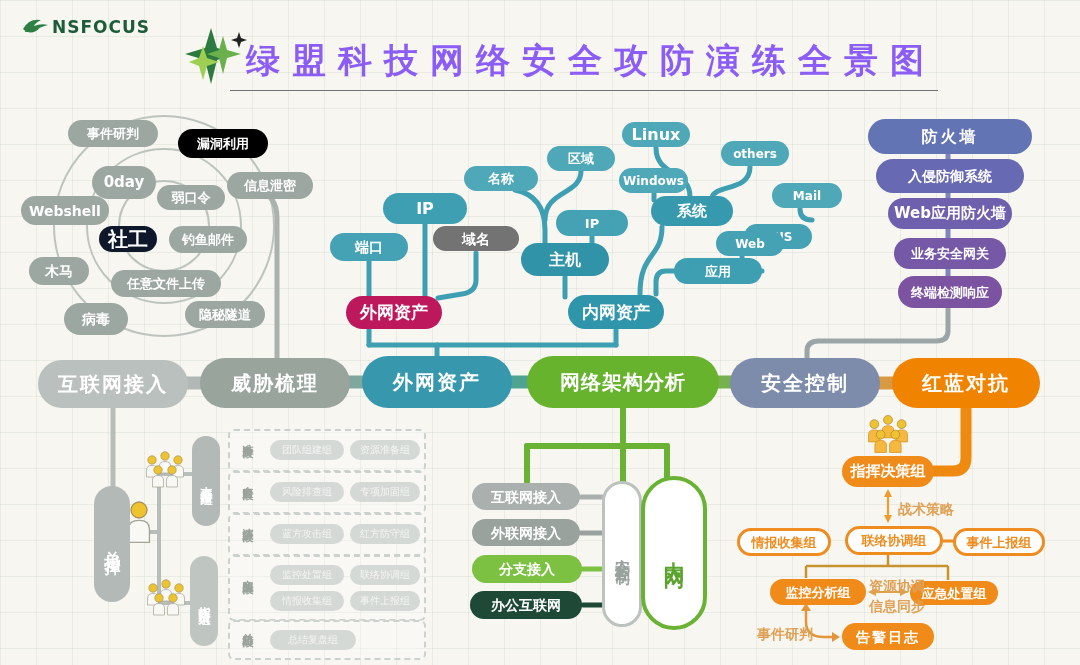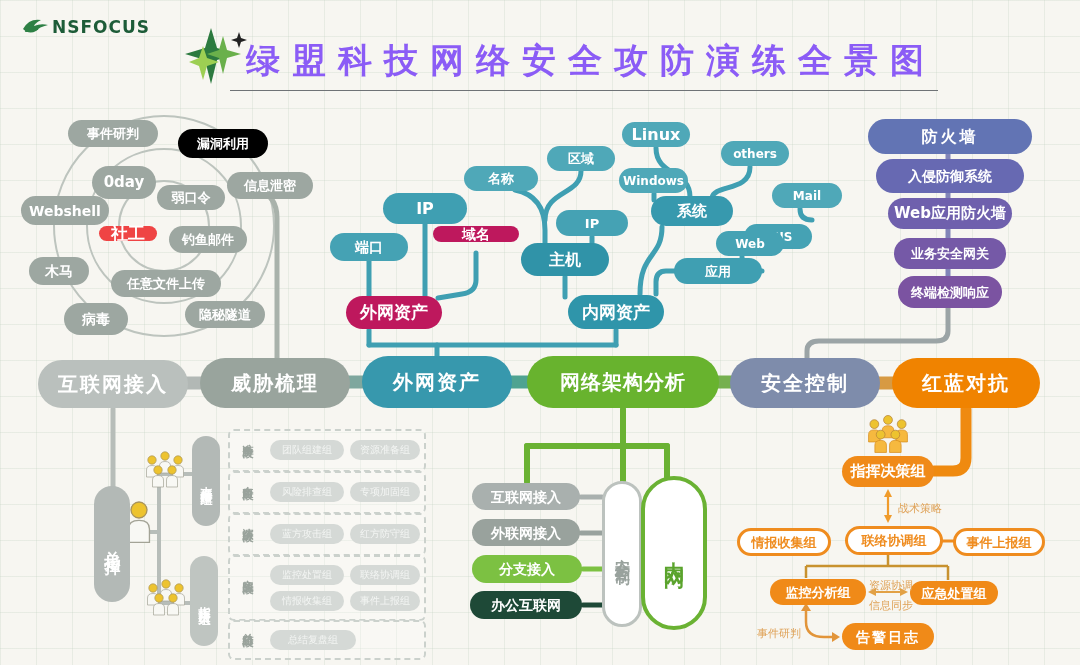--- a/index.html
+++ b/index.html
@@ -15,21 +15,21 @@
   .pill{position:absolute;z-index:2;display:flex;align-items:center;justify-content:center;
         color:#fff;font-weight:bold;border-radius:999px;white-space:nowrap;line-height:1}
   .vpill{position:absolute;z-index:2;display:flex;align-items:center;justify-content:center;
         color:#fff;font-weight:bold;writing-mode:vertical-rl;letter-spacing:4px;border-radius:999px}
   .outline{background:#fff;border:3px solid #ef8c1f;color:#ef8c1f}
   .stage-box{position:absolute;z-index:1;border:2px dashed #cbd1cc;border-radius:6px;background:rgba(255,255,255,.25)}
   .stage-label{position:absolute;writing-mode:vertical-lr;color:#9aa39c;font-size:11px;font-weight:bold;
         line-height:14px;letter-spacing:1px;height:34px}
   .stage-pill{position:absolute;background:#d5d9d6;color:#f3f5f3;font-size:10px;border-radius:999px;
         display:flex;align-items:center;justify-content:center;white-space:nowrap}
-  .small-label{position:absolute;z-index:3;color:#dfa156;font-size:11px;font-weight:normal;white-space:nowrap}
+  .small-label{position:absolute;z-index:3;color:#dfa156;font-size:14px;font-weight:bold;white-space:nowrap}
   .brand{position:absolute;z-index:2;display:flex;align-items:center;gap:6px;
         color:#1d5c38;font-weight:bold;font-size:17px;letter-spacing:1px}
   .title{position:absolute;z-index:2;color:#8b5cf6;font-weight:bold;font-size:34px;letter-spacing:12px;white-space:nowrap}
   .title-underline{position:absolute;z-index:2;height:0;border-top:1.5px solid #6f7376}
 </style>
 </head>
 <body>
 
 <svg class="layer" width="1080" height="665" viewBox="0 0 1080 665">
   <defs>
@@ -172,37 +172,37 @@
 </div>
 <div class="title" style="left:246px;top:38px">绿盟科技网络安全攻防演练全景图</div>
 <div class="title-underline" style="left:230px;top:90px;width:708px"></div>
 
 <div class="pill" style="left:68px;top:120px;width:90px;height:27px;font-size:13px;background:#9da7a1">事件研判</div>
 <div class="pill" style="left:178px;top:129px;width:90px;height:29px;font-size:13px;background:#000000">漏洞利用</div>
 <div class="pill" style="left:92px;top:166px;width:64px;height:33px;font-size:15px;background:#9da7a1">0day</div>
 <div class="pill" style="left:227px;top:172px;width:86px;height:27px;font-size:13px;background:#9da7a1">信息泄密</div>
 <div class="pill" style="left:21px;top:196px;width:88px;height:29px;font-size:14px;background:#9da7a1">Webshell</div>
 <div class="pill" style="left:157px;top:185px;width:68px;height:25px;font-size:13px;background:#9da7a1">弱口令</div>
-<div class="pill" style="left:99px;top:226px;width:58px;height:15px;font-size:17px;background:#ef4444">社工</div>
+<div class="pill" style="left:99px;top:226px;width:58px;height:26px;font-size:20px;background:#0f172a">社工</div>
 <div class="pill" style="left:169px;top:226px;width:78px;height:27px;font-size:13px;background:#9da7a1">钓鱼邮件</div>
 <div class="pill" style="left:29px;top:257px;width:60px;height:28px;font-size:14px;background:#9da7a1">木马</div>
 <div class="pill" style="left:111px;top:270px;width:110px;height:27px;font-size:13px;background:#9da7a1">任意文件上传</div>
 <div class="pill" style="left:64px;top:303px;width:64px;height:32px;font-size:14px;background:#9da7a1">病毒</div>
 <div class="pill" style="left:185px;top:301px;width:80px;height:27px;font-size:13px;background:#9da7a1">隐秘隧道</div>
 
 <div class="pill" style="left:38px;top:360px;width:150px;height:48px;font-size:20px;letter-spacing:2px;background:#bac0bd">互联网接入</div>
 <div class="pill" style="left:200px;top:358px;width:150px;height:50px;font-size:20px;letter-spacing:2px;background:#99a49d">威胁梳理</div>
 <div class="pill" style="left:362px;top:356px;width:150px;height:52px;font-size:20px;letter-spacing:2px;background:#3798ad">外网资产</div>
 <div class="pill" style="left:527px;top:356px;width:192px;height:52px;font-size:20px;letter-spacing:1px;background:#68b32e">网络架构分析</div>
 <div class="pill" style="left:730px;top:358px;width:150px;height:50px;font-size:20px;letter-spacing:2px;background:#7e8cab">安全控制</div>
 <div class="pill" style="left:892px;top:358px;width:148px;height:50px;font-size:20px;letter-spacing:2px;background:#f08300">红蓝对抗</div>
 
 <div class="pill" style="left:330px;top:233px;width:78px;height:28px;font-size:14px;background:#45a2b4">端口</div>
 <div class="pill" style="left:383px;top:193px;width:84px;height:31px;font-size:16px;background:#3f9fb2">IP</div>
-<div class="pill" style="left:433px;top:226px;width:86px;height:16px;font-size:14px;background:#be185d">域名</div>
+<div class="pill" style="left:433px;top:226px;width:86px;height:25px;font-size:14px;background:#737373">域名</div>
 <div class="pill" style="left:464px;top:166px;width:74px;height:25px;font-size:13px;background:#4fa8b8">名称</div>
 <div class="pill" style="left:346px;top:296px;width:96px;height:33px;font-size:17px;background:#be185d">外网资产</div>
 
 <div class="pill" style="left:547px;top:146px;width:68px;height:25px;font-size:13px;background:#4fa8b8">区域</div>
 <div class="pill" style="left:556px;top:210px;width:72px;height:26px;font-size:13px;background:#45a2b4">IP</div>
 <div class="pill" style="left:521px;top:243px;width:88px;height:33px;font-size:16px;background:#3093a8">主机</div>
 <div class="pill" style="left:568px;top:295px;width:96px;height:34px;font-size:17px;background:#2f95aa">内网资产</div>
 <div class="pill" style="left:622px;top:122px;width:68px;height:25px;font-size:16px;background:#4fa8b8">Linux</div>
 <div class="pill" style="left:721px;top:141px;width:68px;height:25px;font-size:12px;background:#4fa8b8">others</div>
 <div class="pill" style="left:619px;top:168px;width:69px;height:25px;font-size:12px;background:#4fa8b8">Windows</div>

